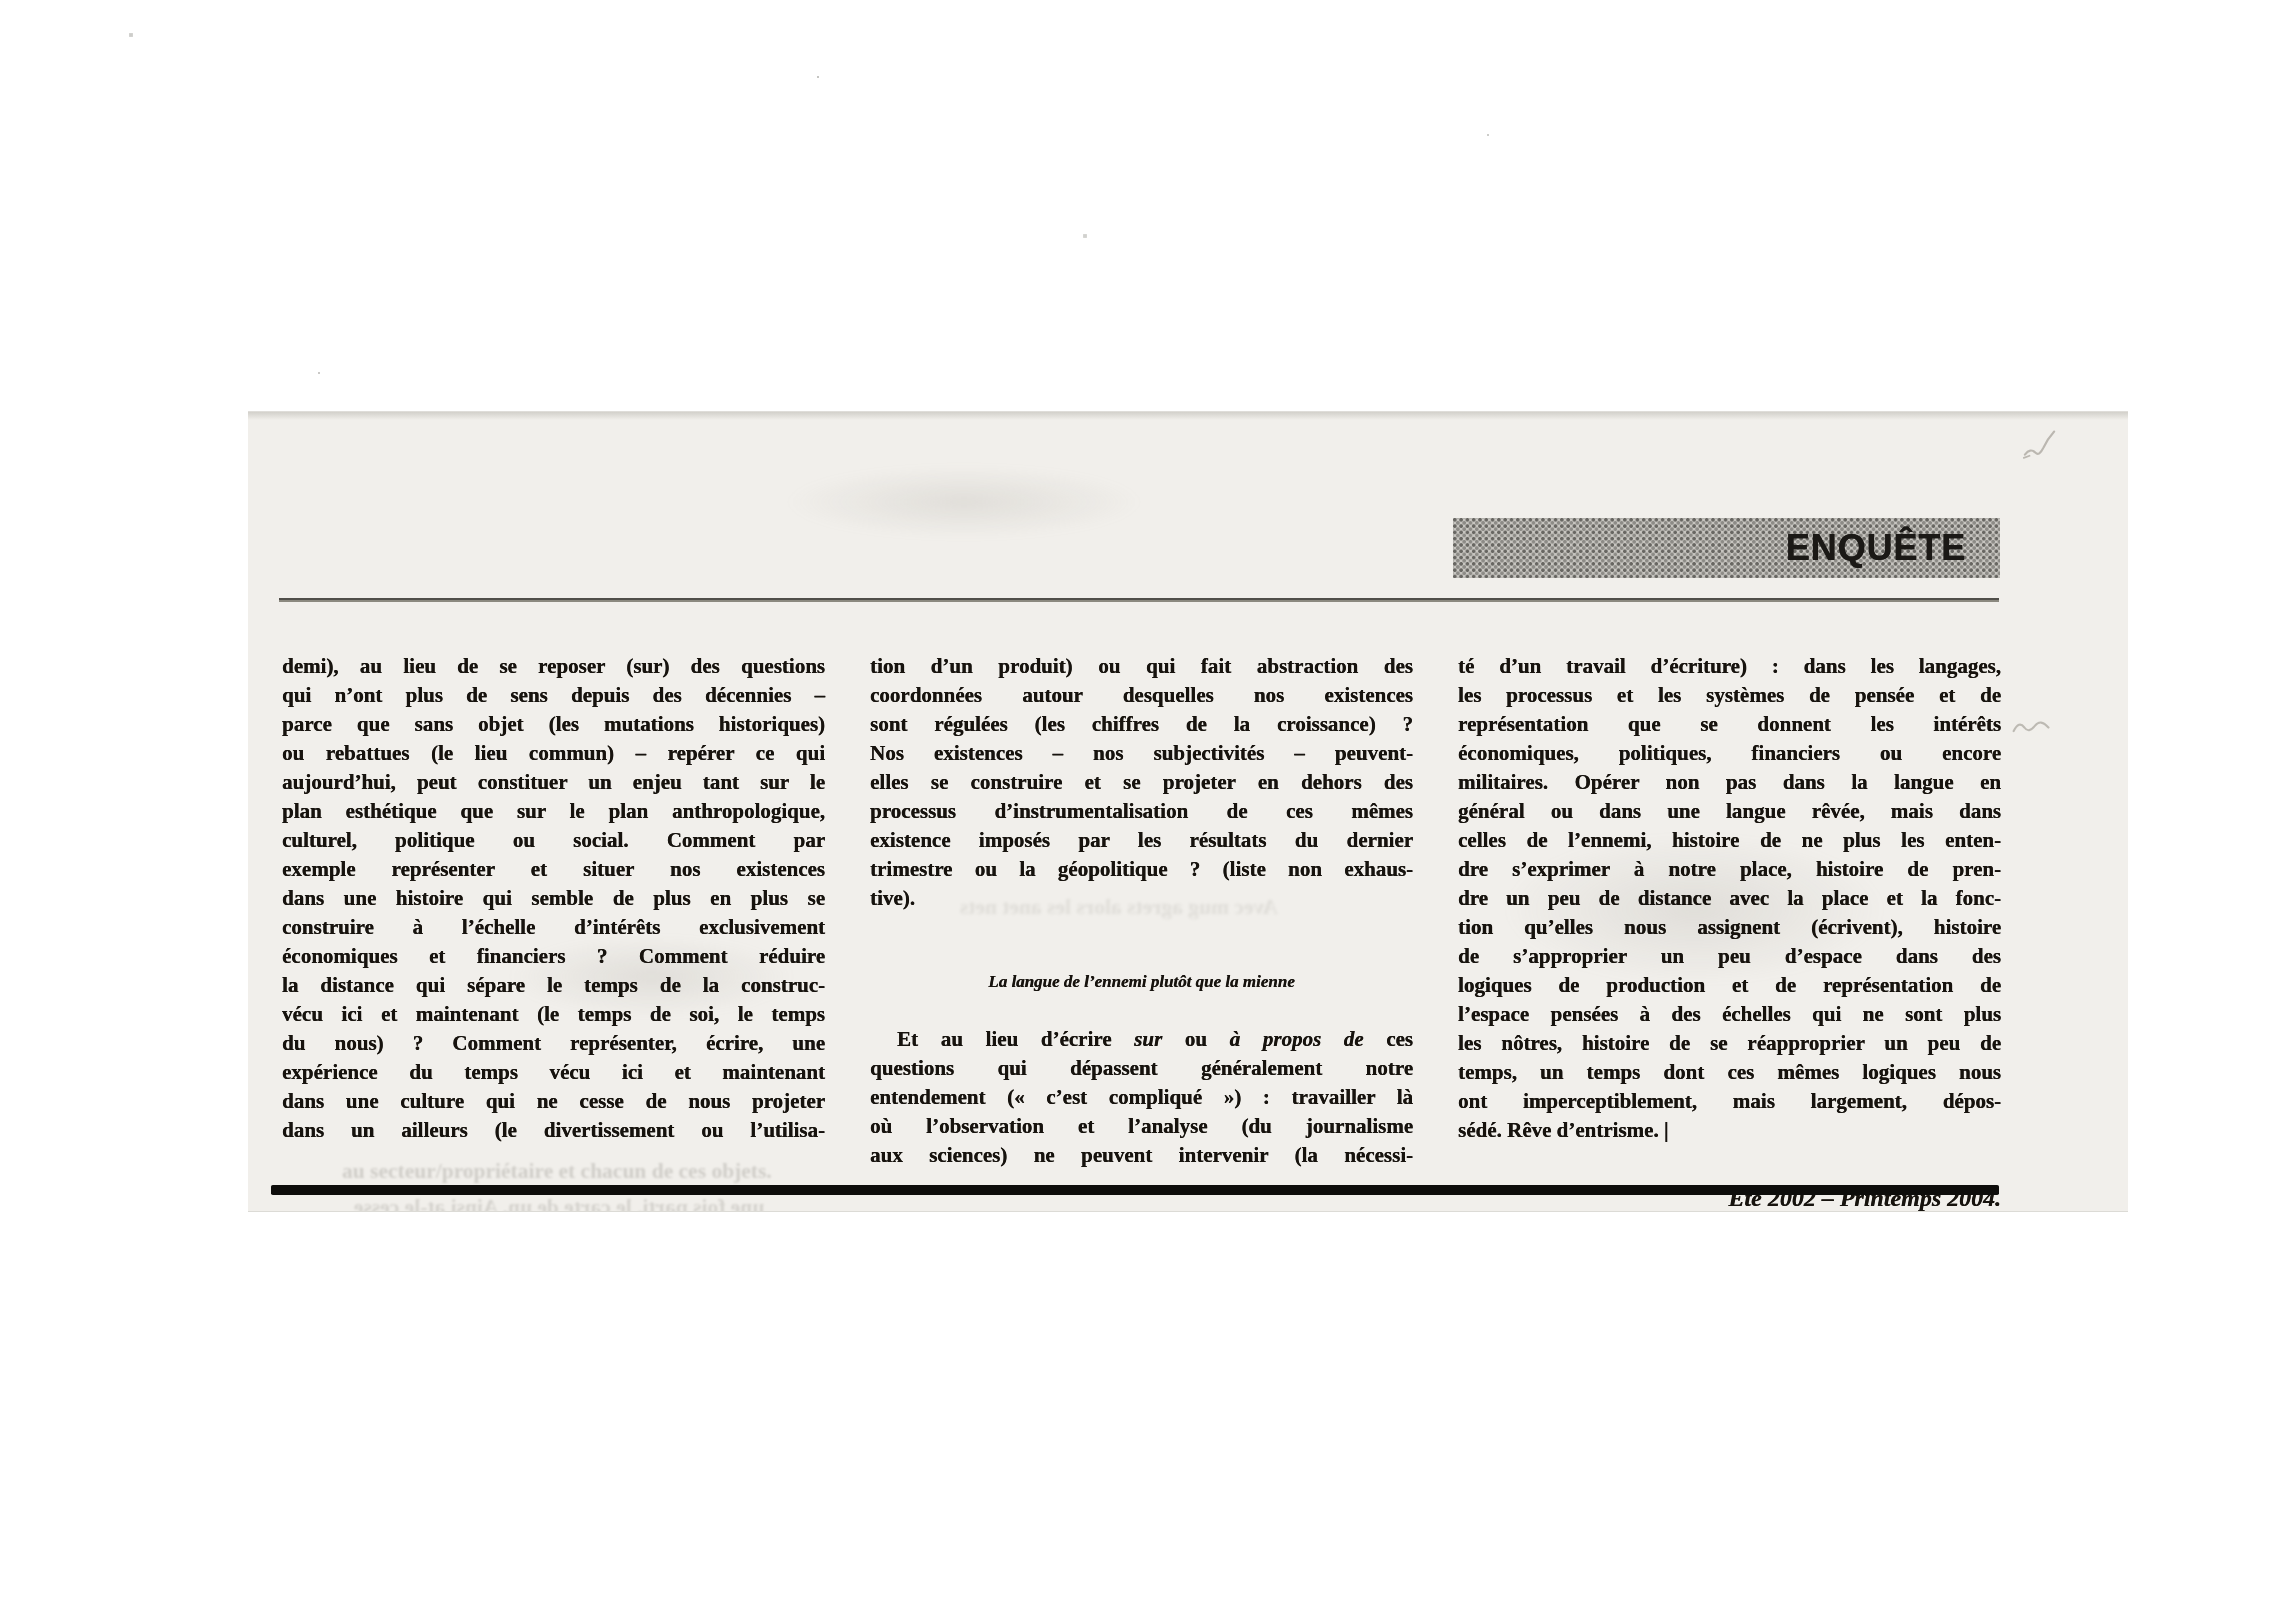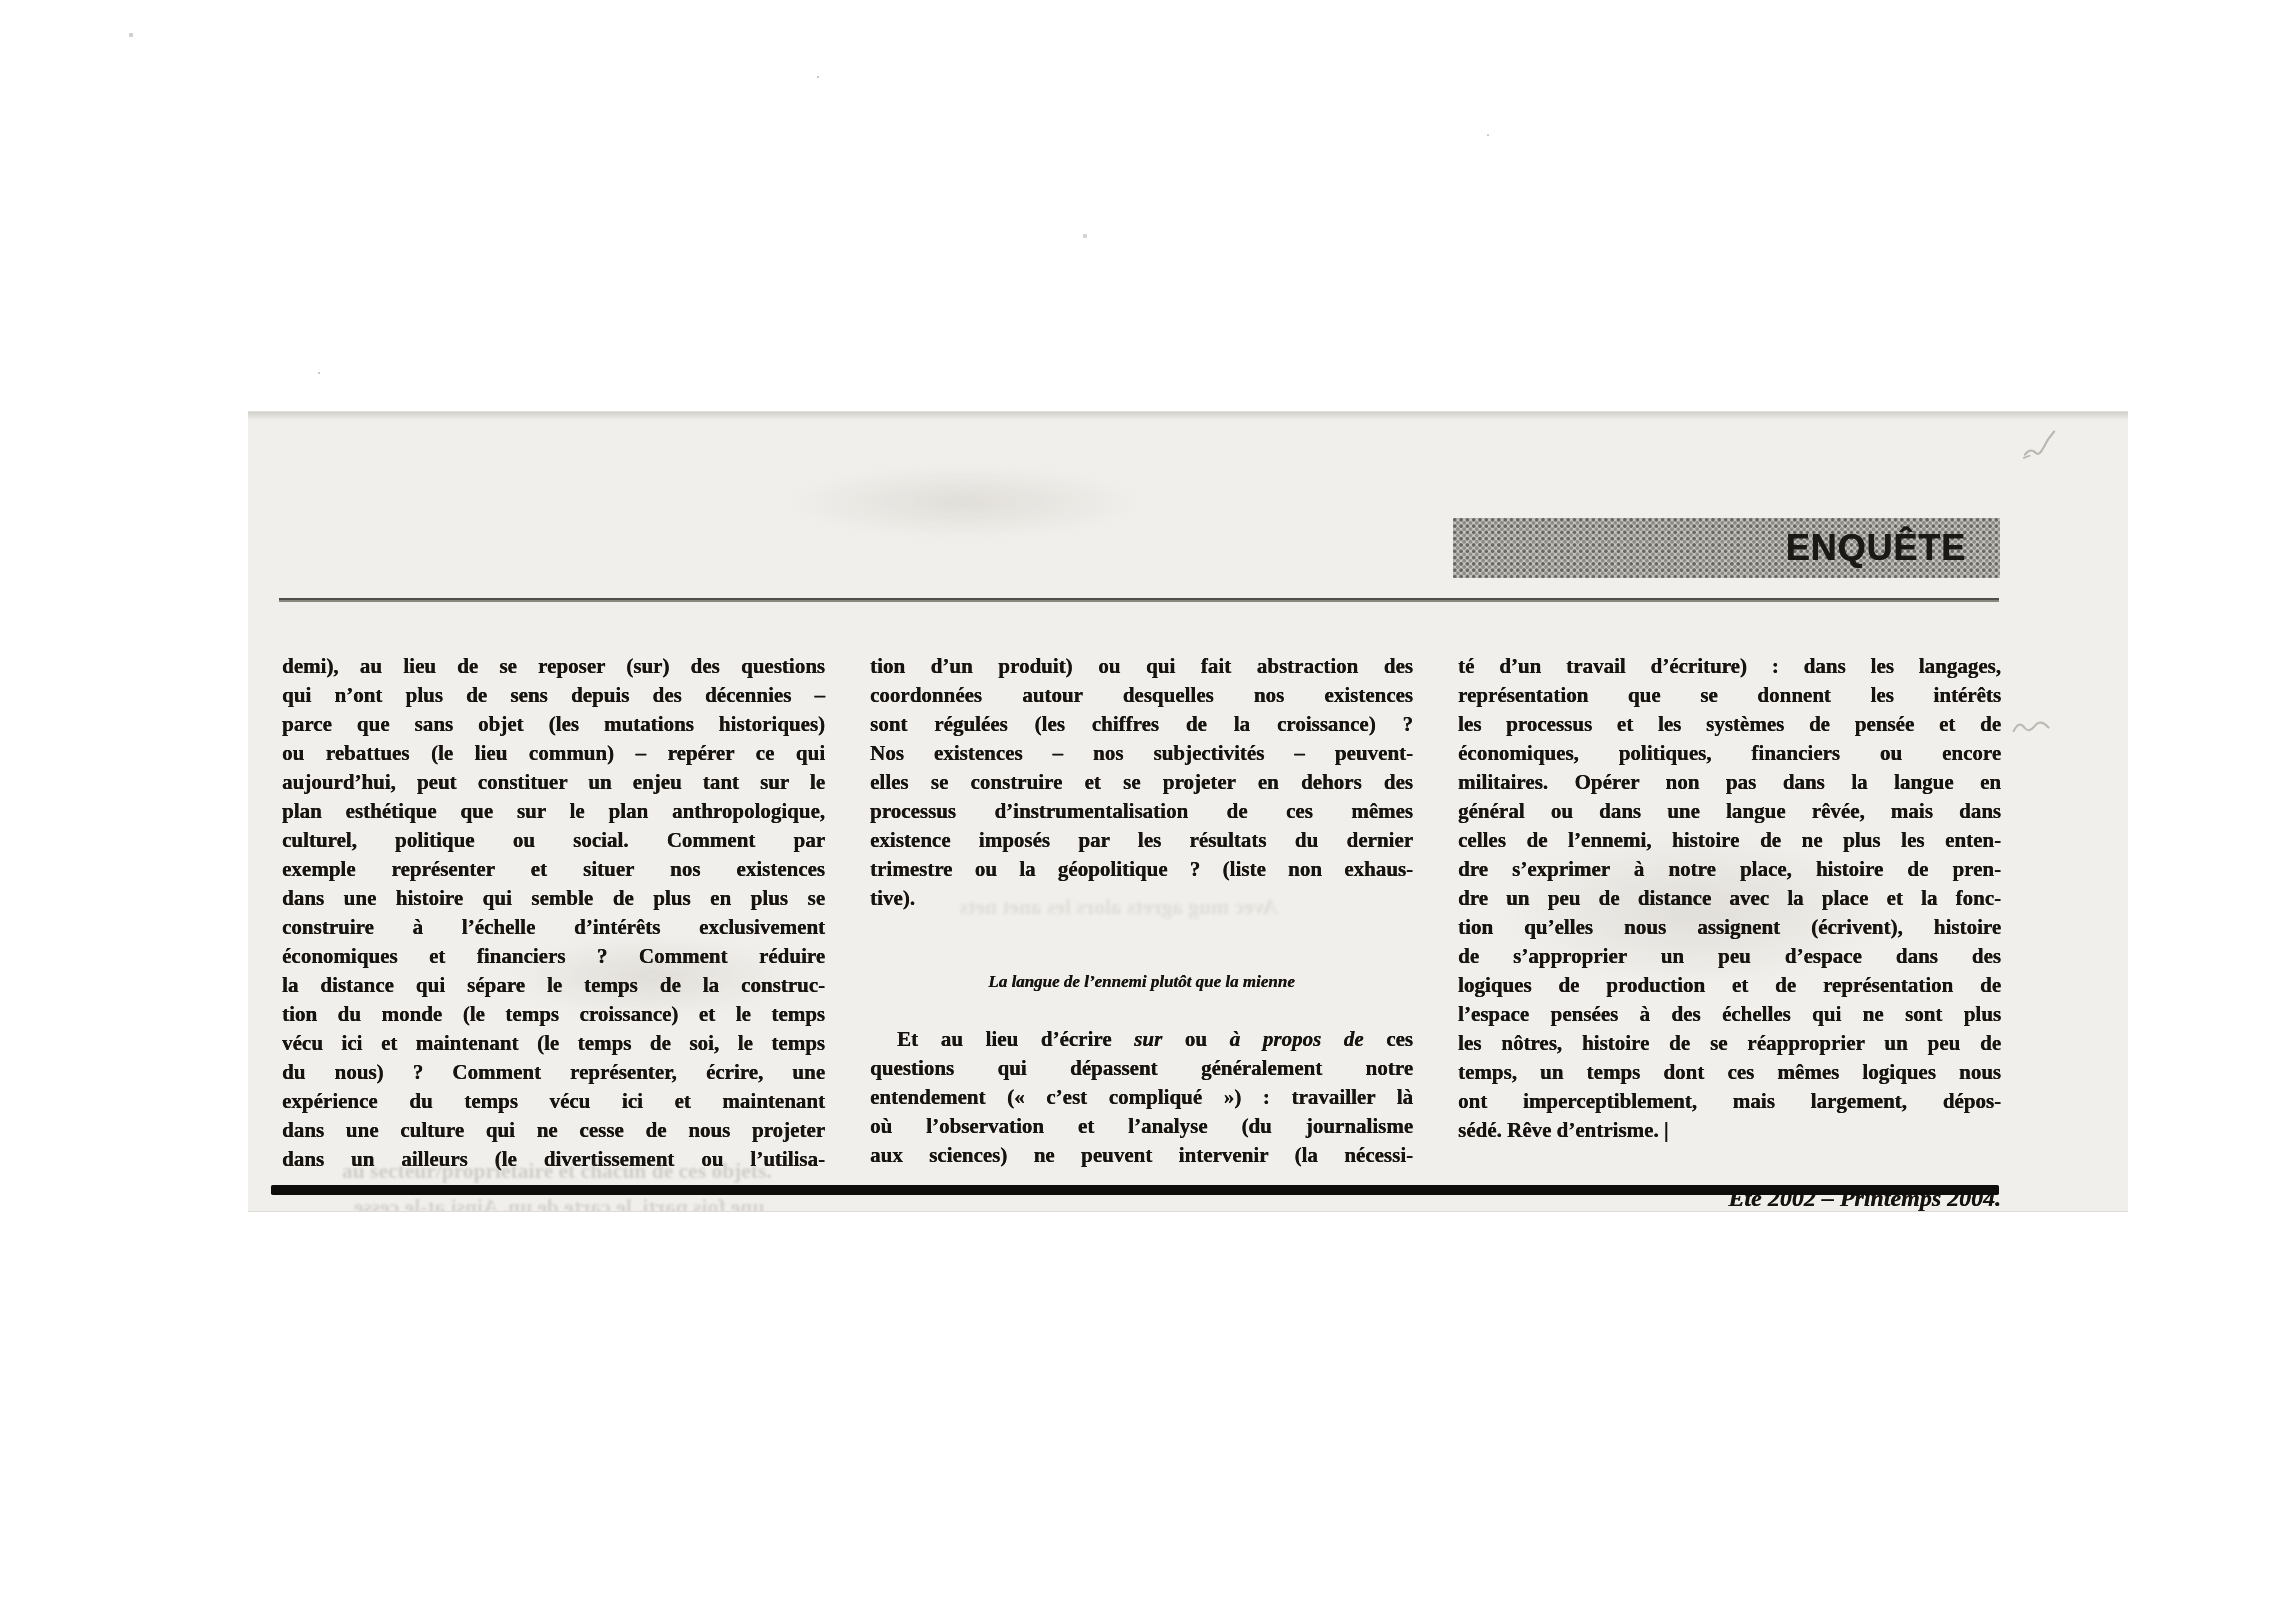--- a/index.html
+++ b/index.html
@@ -198,21 +198,20 @@
           <div class="ln">parce que sans objet (les mutations historiques)</div>
           <div class="ln">ou rebattues (le lieu commun) – repérer ce qui</div>
           <div class="ln">aujourd’hui, peut constituer un enjeu tant sur le</div>
           <div class="ln">plan esthétique que sur le plan anthropologique,</div>
           <div class="ln">culturel, politique ou social. Comment par</div>
           <div class="ln">exemple représenter et situer nos existences</div>
           <div class="ln">dans une histoire qui semble de plus en plus se</div>
           <div class="ln">construire à l’échelle d’intérêts exclusivement</div>
           <div class="ln">économiques et financiers ? Comment réduire</div>
           <div class="ln">la distance qui sépare le temps de la construc-</div>
-          <div class="ln">tion du monde (le temps croissance) et le temps</div>
           <div class="ln">vécu ici et maintenant (le temps de soi, le temps</div>
           <div class="ln">du nous) ? Comment représenter, écrire, une</div>
           <div class="ln">expérience du temps vécu ici et maintenant</div>
           <div class="ln">dans une culture qui ne cesse de nous projeter</div>
           <div class="ln">dans un ailleurs (le divertissement ou l’utilisa-</div>
         </div>
     </div>
 
     <div class="col">
       <div class="lines">
@@ -232,22 +231,22 @@
           <div class="ln">questions qui dépassent généralement notre</div>
           <div class="ln">entendement (« c’est compliqué ») : travailler là</div>
           <div class="ln">où l’observation et l’analyse (du journalisme</div>
           <div class="ln">aux sciences) ne peuvent intervenir (la nécessi-</div>
         </div>
     </div>
 
     <div class="col">
       <div class="lines">
           <div class="ln">té d’un travail d’écriture) : dans les langages,</div>
+          <div class="ln">les processus et les systèmes de pensée et de</div>
           <div class="ln">représentation que se donnent les intérêts</div>
-          <div class="ln">les processus et les systèmes de pensée et de</div>
           <div class="ln">économiques, politiques, financiers ou encore</div>
           <div class="ln">militaires. Opérer non pas dans la langue en</div>
           <div class="ln">général ou dans une langue rêvée, mais dans</div>
           <div class="ln">celles de l’ennemi, histoire de ne plus les enten-</div>
           <div class="ln">dre s’exprimer à notre place, histoire de pren-</div>
           <div class="ln">dre un peu de distance avec la place et la fonc-</div>
           <div class="ln">tion qu’elles nous assignent (écrivent), histoire</div>
           <div class="ln">de s’approprier un peu d’espace dans des</div>
           <div class="ln">logiques de production et de représentation de</div>
           <div class="ln">l’espace pensées à des échelles qui ne sont plus</div>

